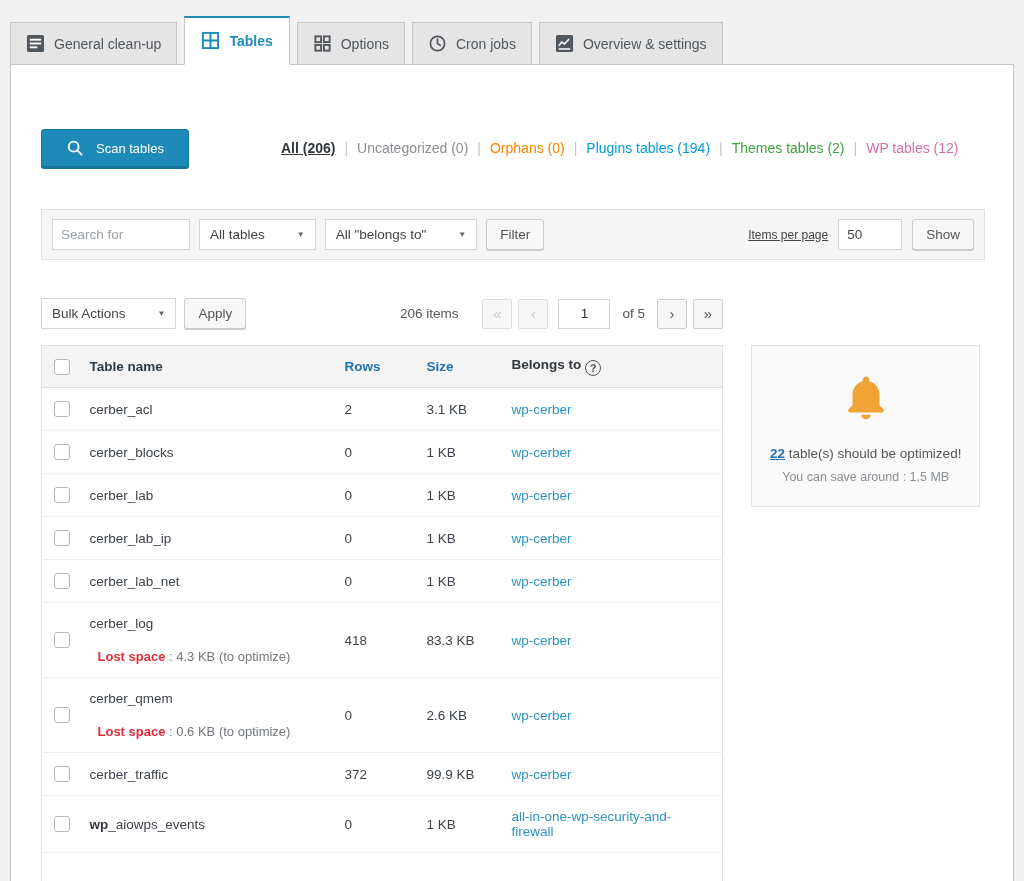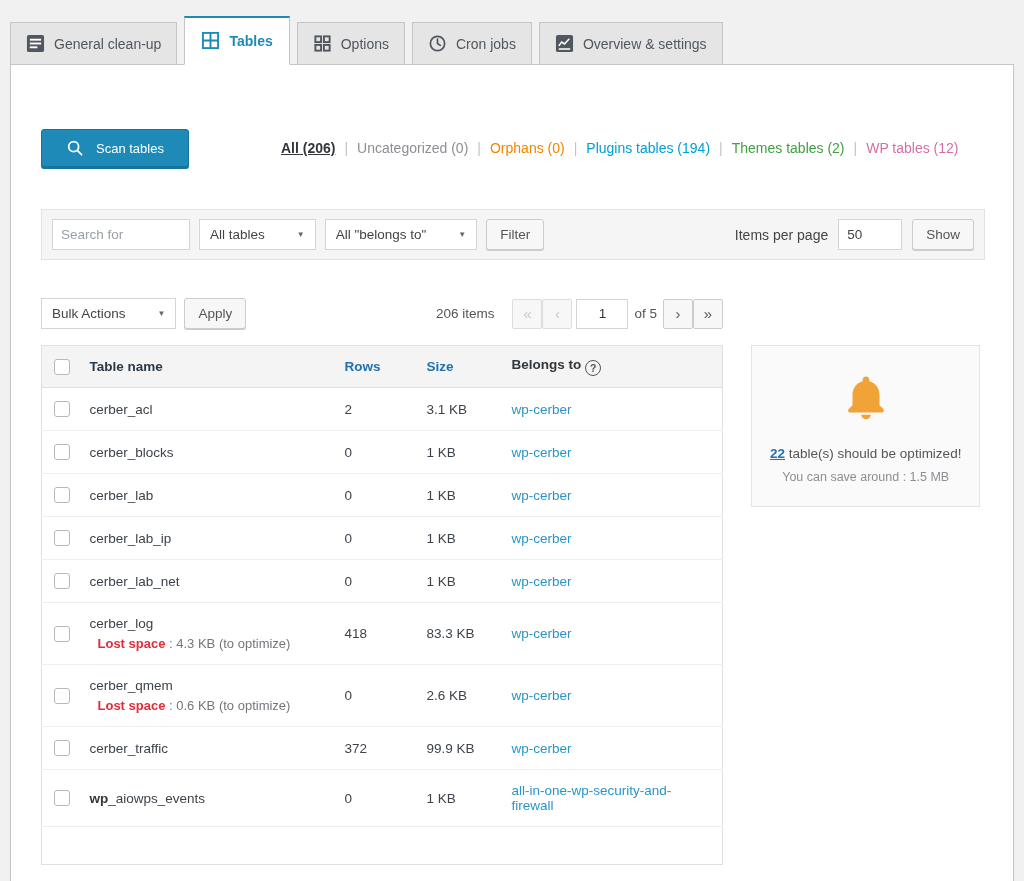--- a/index.html
+++ b/index.html
@@ -129,31 +129,31 @@
     border-radius: 3px;
     box-shadow: 0 1px 0 #ccc;
     height: 31px;
     padding: 0 13px;
     font-size: 13.5px;
     font-family: inherit;
     color: #555;
     cursor: pointer;
   }
   .ipp-group { margin-left: auto; display: flex; align-items: center; gap: 10px; }
-  .ipp-label { font-size: 14px; color: #444; }
+  .ipp-label { font-size: 12px; color: #444; text-decoration: underline; }
   .ipp-input { width: 64px; }
   
   .bulk-row {
     margin: 38px 0 0 30px;
     width: 682px;
     display: flex;
     align-items: center;
   }
   .apply-btn { margin-left: 8px; }
-  .right-group { margin-left: auto; display: flex; align-items: center; }
+  .right-group { margin-left: auto; display: flex; align-items: center; gap: 6px; }
   .items-count { font-size: 13.5px; color: #555; margin-right: 18px; }
   .page-btn {
     width: 30px; height: 30px;
     border: 1px solid #ddd;
     border-radius: 2px;
     background: #f7f7f7;
     display: inline-flex;
     align-items: center;
     justify-content: center;
     font-size: 15px;
@@ -217,21 +217,21 @@
     appearance: none;
     -webkit-appearance: none;
     width: 16px; height: 16px;
     border: 1px solid #b4b9be;
     border-radius: 3px;
     background: #fff;
     cursor: pointer;
     display: block;
   }
   a.blink { color: #2a95c5; text-decoration: none; cursor: pointer; }
-  .lost { margin-top: 5px; font-size: 13px; padding-left: 8px; }
+  .lost { margin-top: 18px; font-size: 13px; padding-left: 8px; }
   .lost-label { color: #e12d39; font-weight: bold; }
   .lost-detail { color: #72777c; }
   .wp-prefix { font-weight: bold; color: #32373c; }
   tr.sliver td { height: 38px; border-bottom: none; }
   
   .sidebar { width: 245px; display: flex; flex-direction: row; gap: 16px; }
   .side-box {
     background: #fafafa;
     border: 1px solid #e3e3e3;
     padding: 26px 18px 22px 18px;

